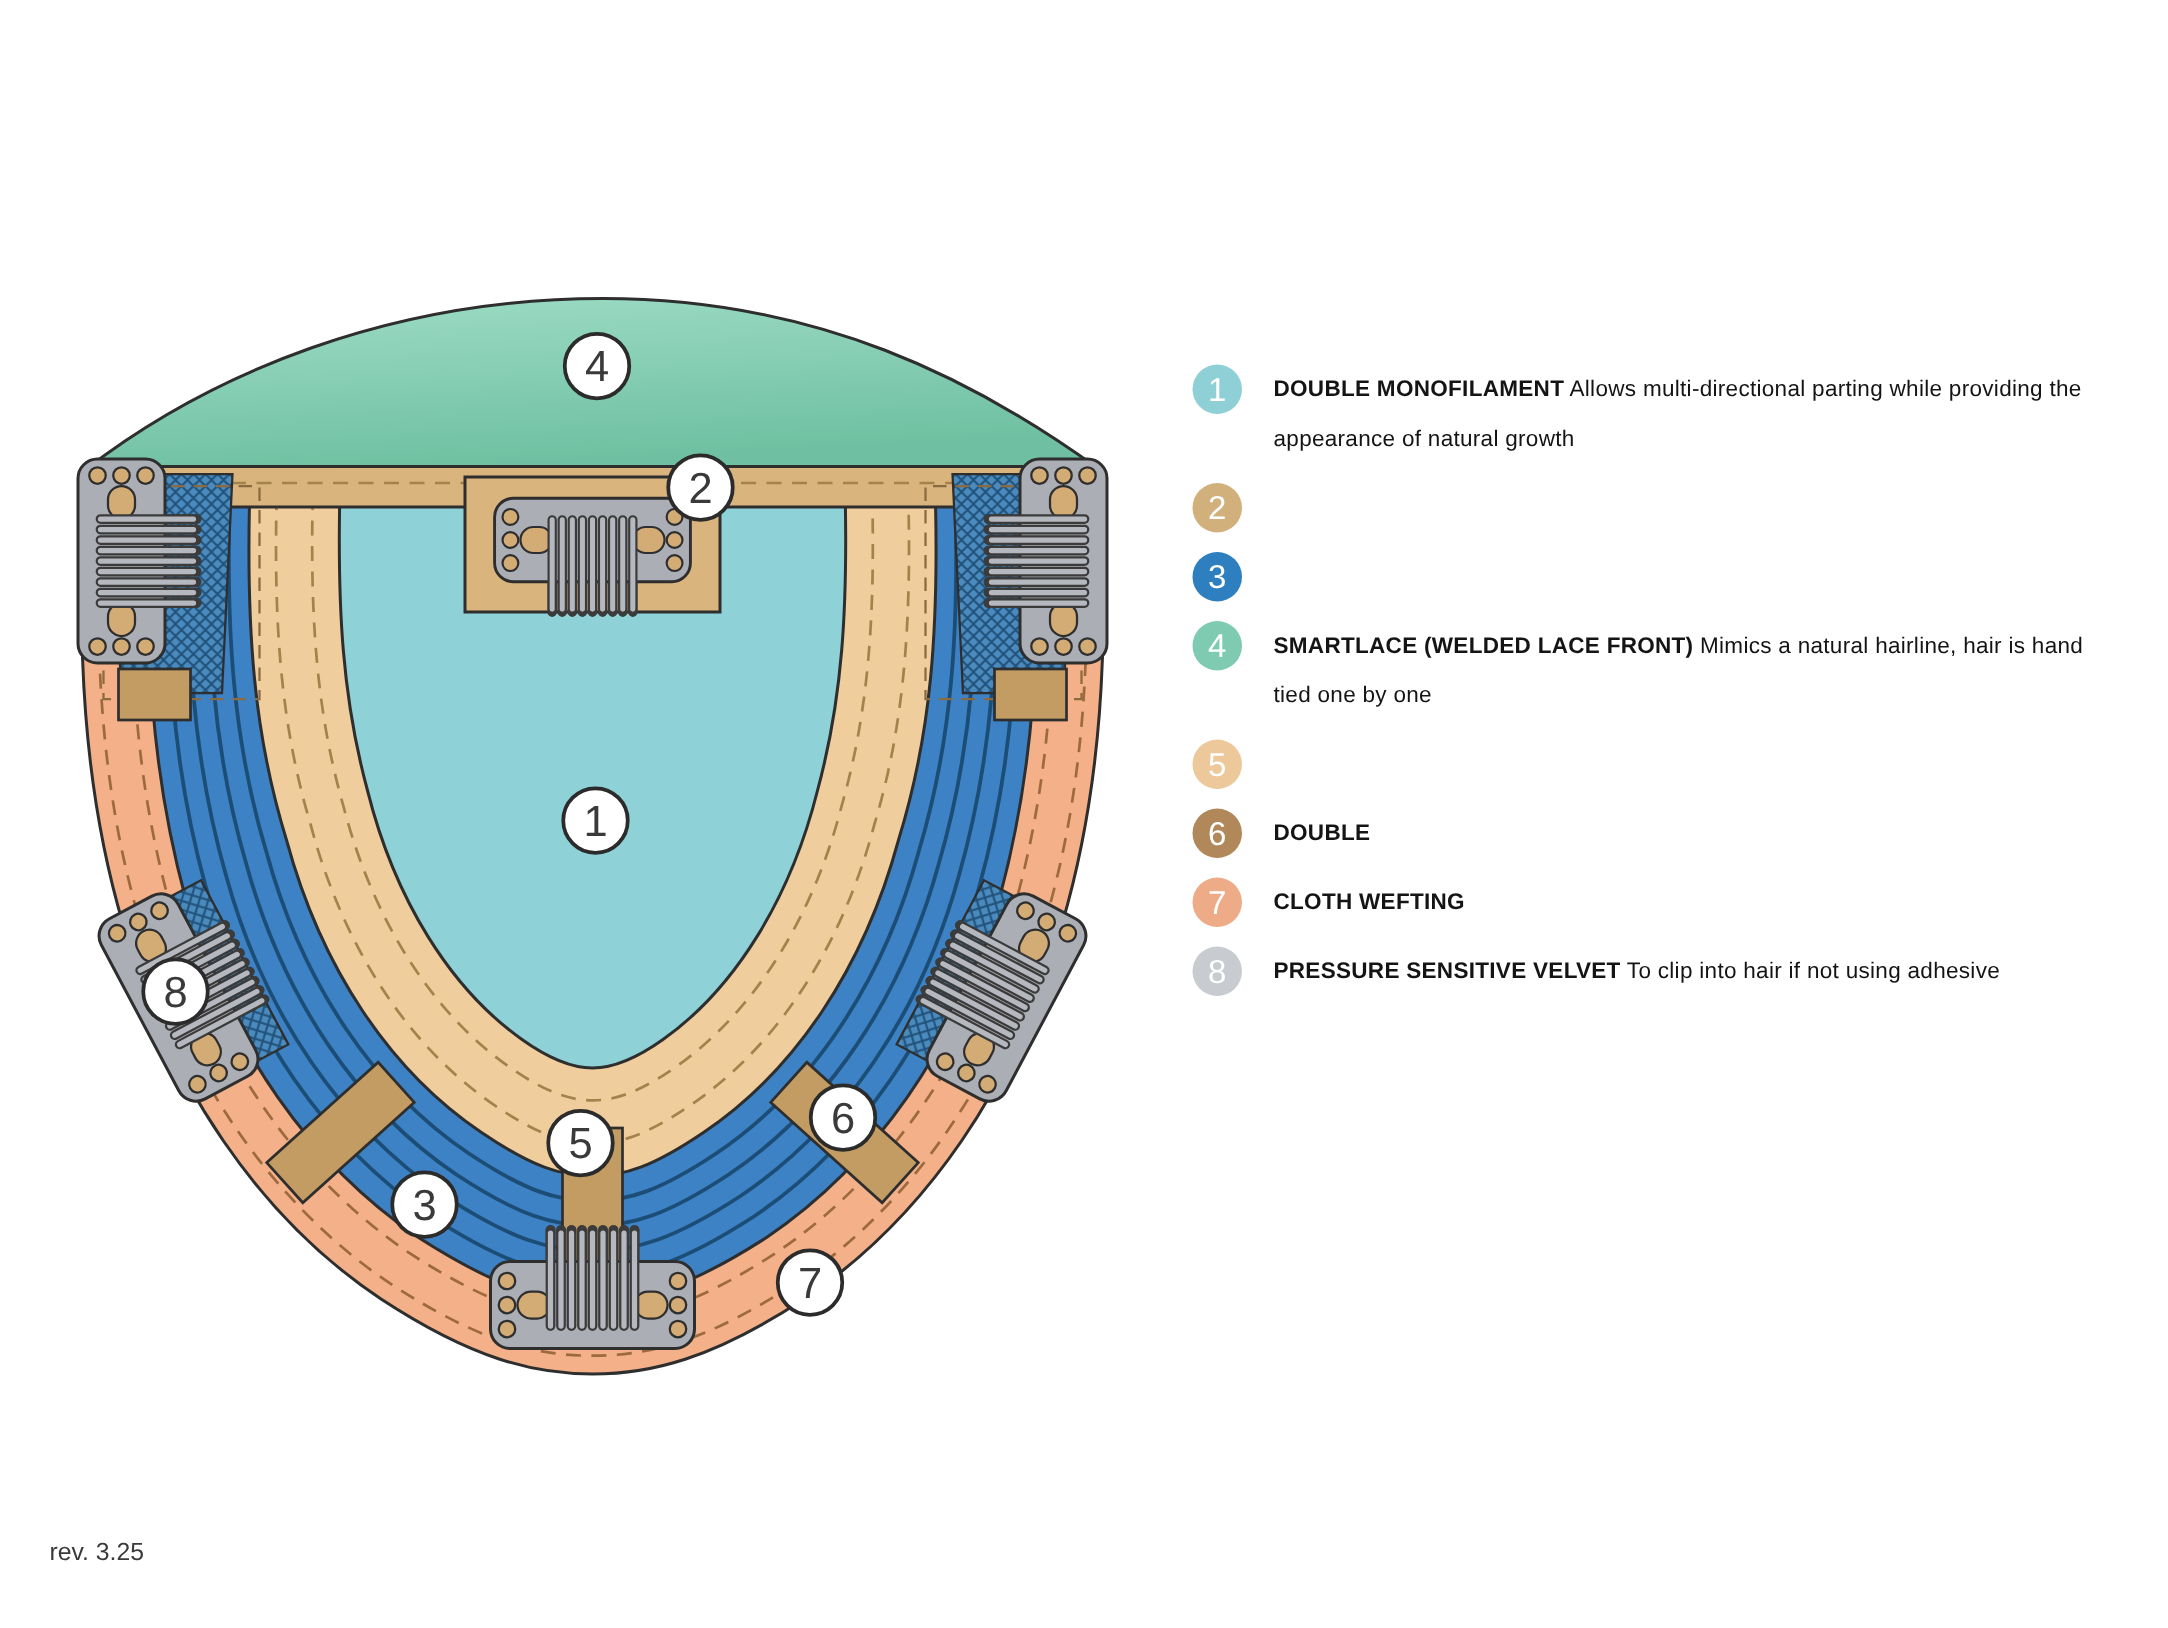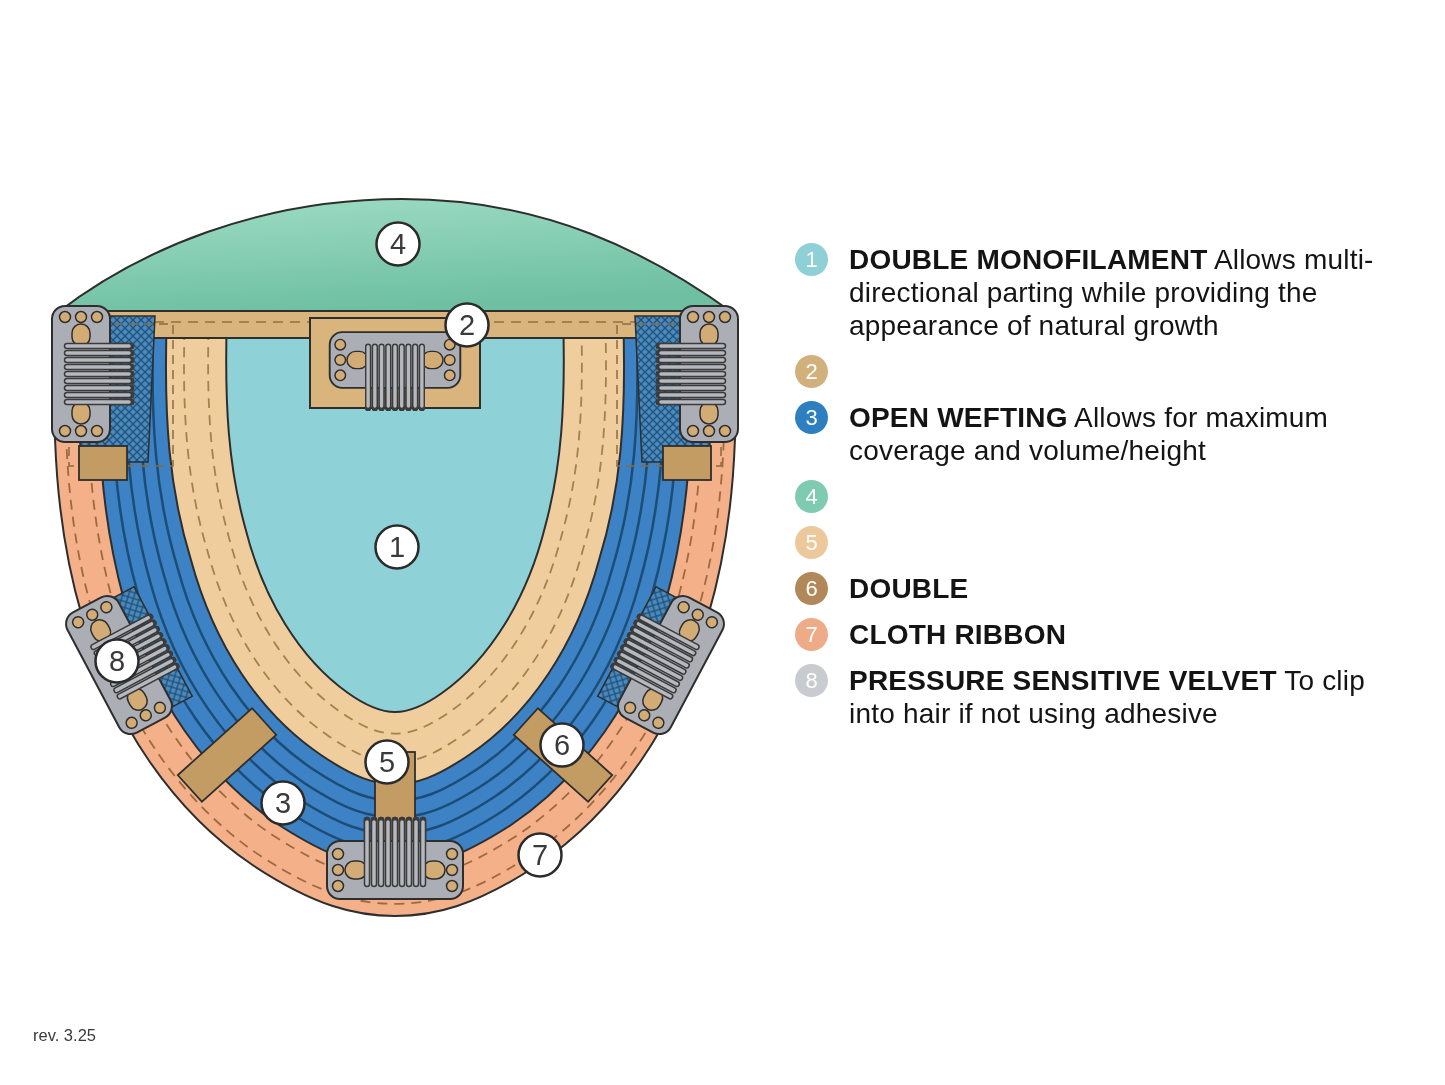--- a/index.html
+++ b/index.html
@@ -13,21 +13,21 @@
   .badge-num{font:400 29px "Liberation Sans",sans-serif;fill:#3a3a3a;
              text-anchor:middle;}
   .outline{stroke:#2e2e2e;stroke-width:2px;}
   .outline-thin{stroke:#2e2e2e;stroke-width:1.5px;}
 
   .legend{position:absolute;left:795px;top:243px;width:615px;}
   .legend-item{display:flex;align-items:flex-start;margin-bottom:13px;}
   .legend-badge{width:33px;height:33px;border-radius:50%;flex:0 0 33px;
         color:#fff;font-size:22px;line-height:33px;text-align:center;
         font-weight:400;margin-right:21px;}
-  .legend-text{margin:0;max-width:545px;font-size:28px;line-height:33px;
+  .legend-text{margin:0;max-width:545px;font-size:15px;line-height:33px;
         color:#141414;letter-spacing:.2px;}
   .legend-text b{font-weight:700;}
 
   .revision{position:absolute;left:33px;top:1026px;font-size:16.5px;
         color:#3a3a3a;text-align:center;}
 </style>
 </head>
 <body>
 
 <div class="stage">
@@ -165,39 +165,39 @@
       <span class="legend-badge" style="background: rgb(142, 208, 213);">1</span>
       <p class="legend-text"><b>DOUBLE MONOFILAMENT</b> <span>Allows multi-directional parting while providing the appearance of natural growth</span></p>
     </div>
 
     <div class="legend-item">
       <span class="legend-badge" style="background: rgb(210, 176, 124);">2</span>
     </div>
 
     <div class="legend-item">
       <span class="legend-badge" style="background: rgb(46, 127, 192);">3</span>
-      <p class="legend-text"><b>OPEN WEFTING</b> <span>Allows for maximum coverage and volume/height</span></p>
     </div>
 
     <div class="legend-item">
       <span class="legend-badge" style="background: rgb(126, 203, 177);">4</span>
+      <p class="legend-text"><b>SMARTLACE (WELDED LACE FRONT)</b> <span>Mimics a natural hairline, hair is hand tied one by one</span></p>
     </div>
 
     <div class="legend-item">
       <span class="legend-badge" style="background: rgb(237, 200, 154);">5</span>
     </div>
 
     <div class="legend-item">
       <span class="legend-badge" style="background: rgb(177, 136, 90);">6</span>
       <p class="legend-text"><b>DOUBLE</b> <span></span></p>
     </div>
 
     <div class="legend-item">
       <span class="legend-badge" style="background: rgb(238, 171, 136);">7</span>
-      <p class="legend-text"><b>CLOTH RIBBON</b> <span></span></p>
+      <p class="legend-text"><b>CLOTH WEFTING</b> <span></span></p>
     </div>
 
     <div class="legend-item">
       <span class="legend-badge" style="background: rgb(200, 203, 208);">8</span>
       <p class="legend-text"><b>PRESSURE SENSITIVE VELVET</b> <span>To clip into hair if not using adhesive</span></p>
     </div>
 
   </div>
 
   <div class="revision">rev. 3.25</div>

